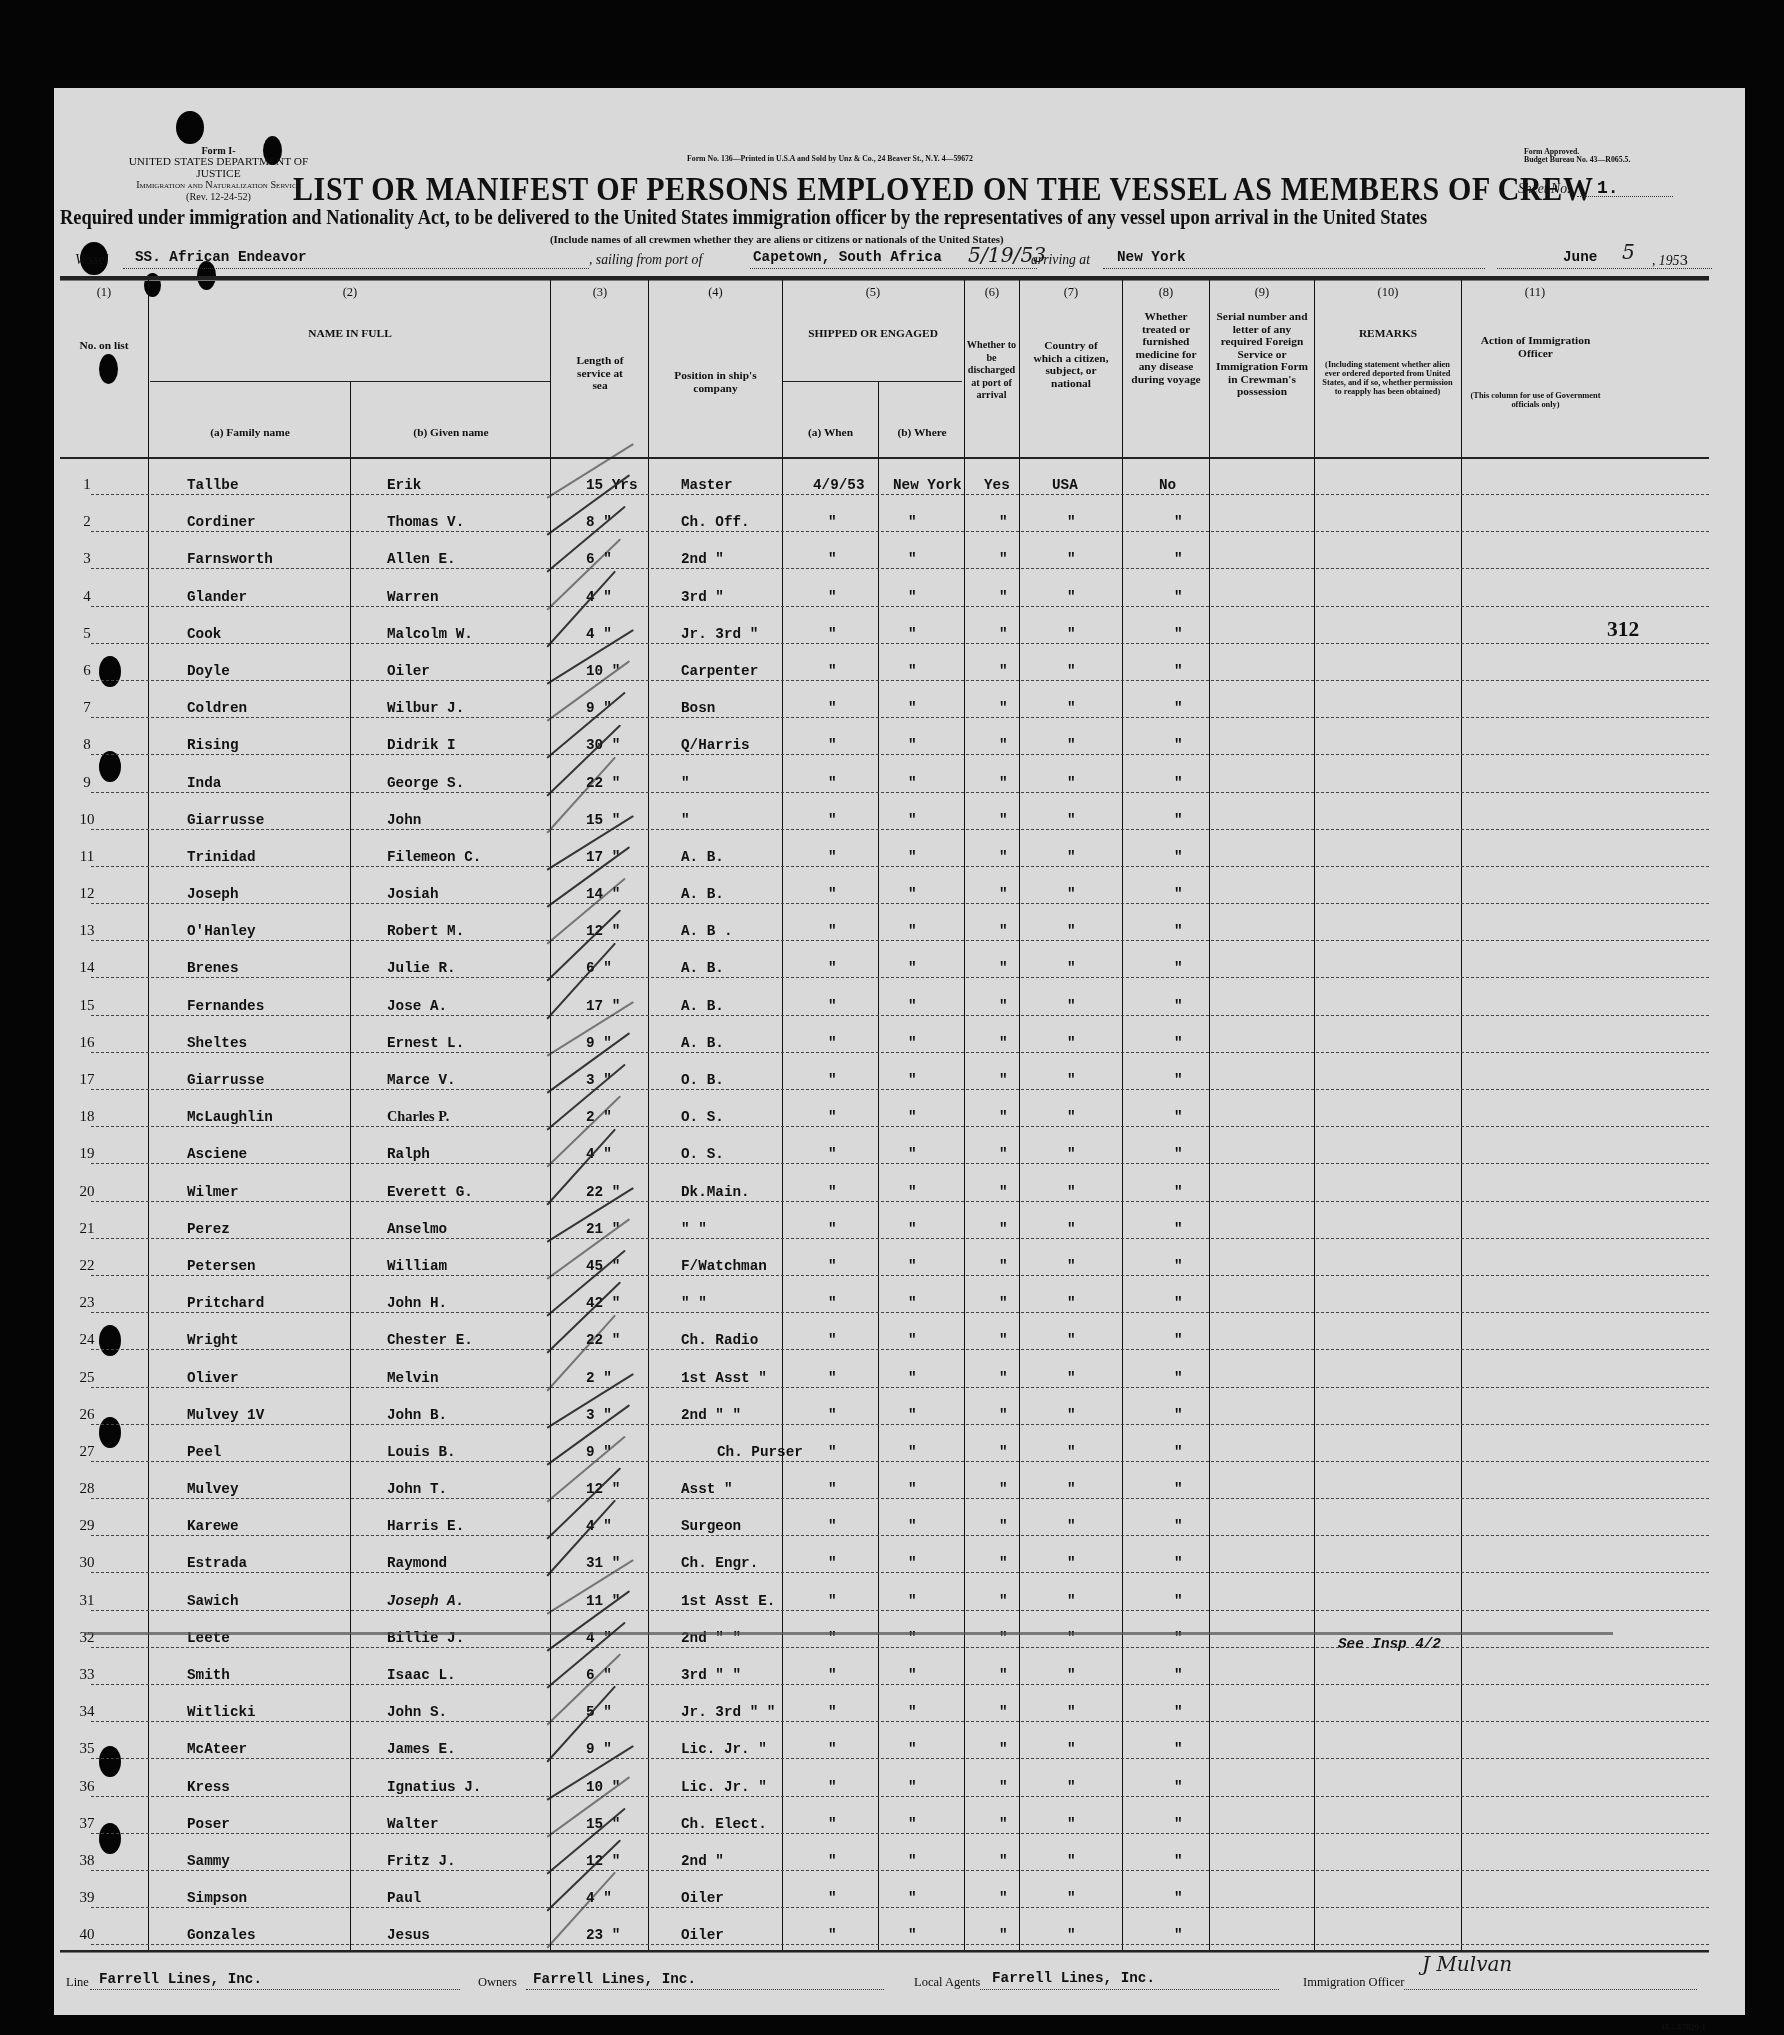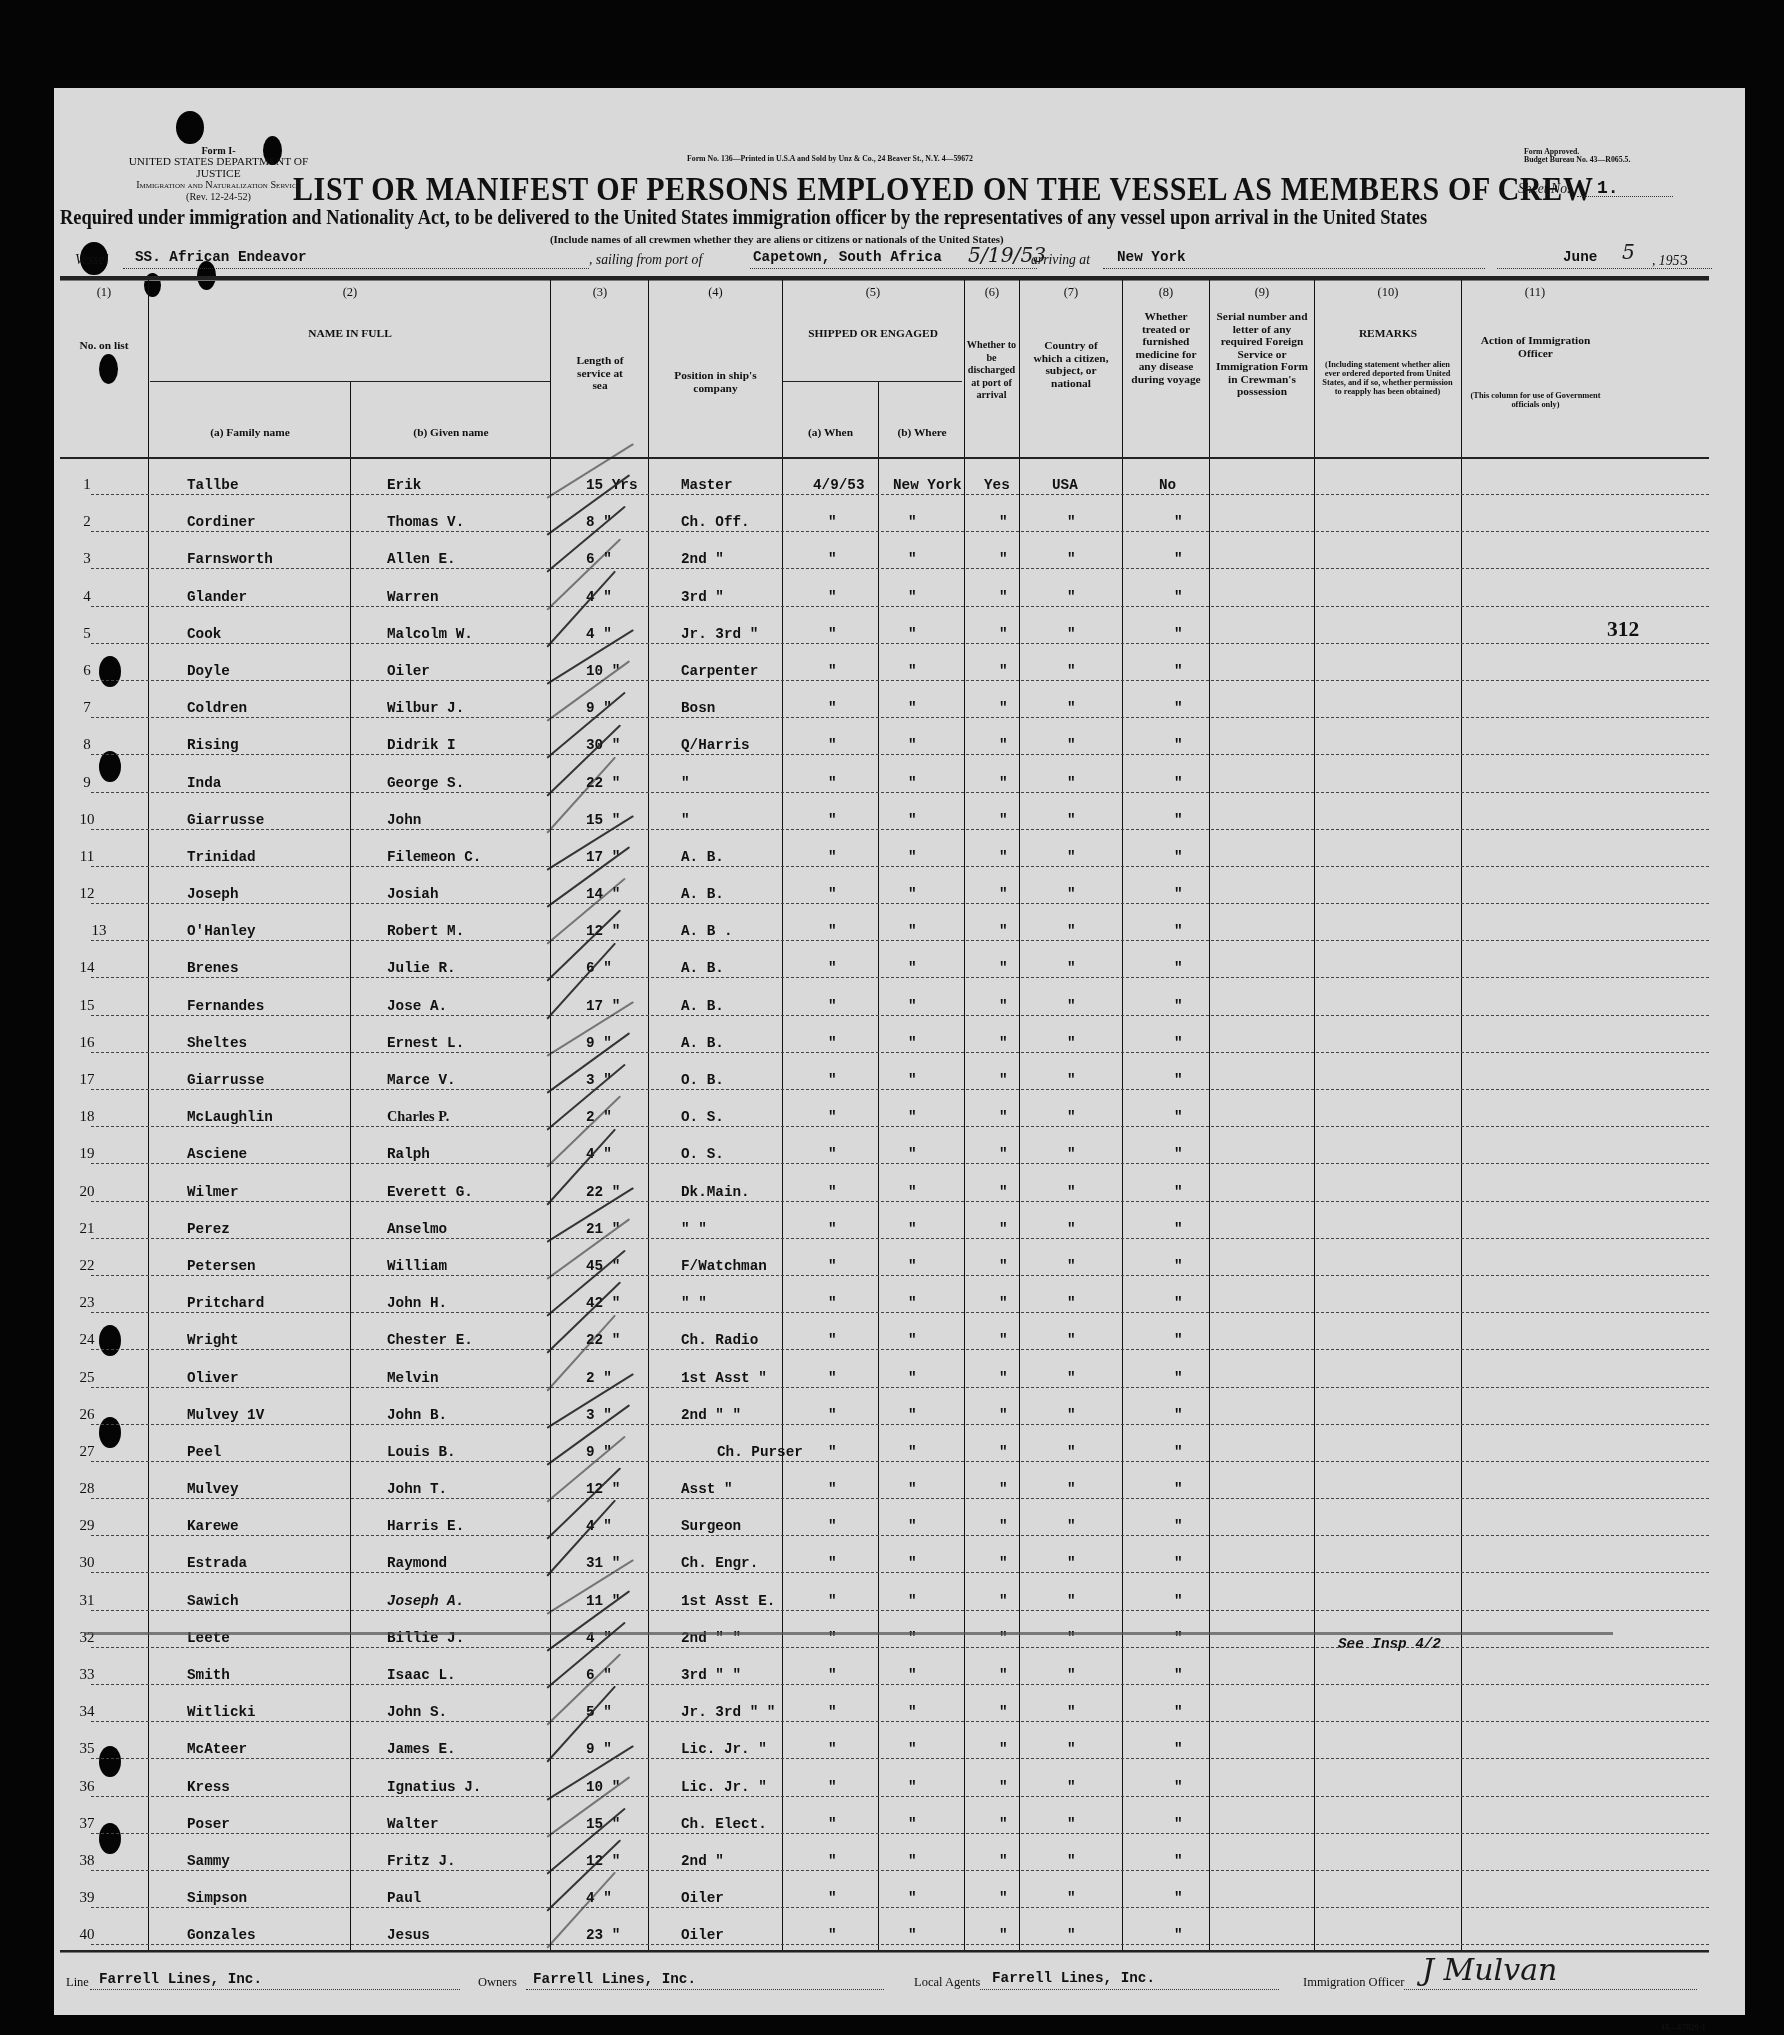--- a/index.html
+++ b/index.html
@@ -347,21 +347,21 @@
         <span class="cell" style="left: 924px; margin-left: 15px;">"</span>
         <span class="cell" style="left: 992px; margin-left: 15px;">"</span>
         <span class="cell" style="left: 1099px; margin-left: 15px;">"</span>
         <span class="cell" style="left: 1165px;"></span>
         <span class="cell" style="left: 1278px;"></span>
         <span class="cell" style="left: 1547px;"></span>
         <div class="sep"></div>
         <div class="check" style="left: 487px; top: 35px; transform: rotate(-36deg); opacity: 0.9;"></div>
       </div>
       <div class="row" style="top: 446px;">
-        <span class="cell num" style="left: 24px;">13</span>
+        <span class="cell num" style="left: 12px;">13</span>
         <span class="cell" style="left: 127px;">O'Hanley</span>
         <span class="cell" style="left: 327px;">Robert M.</span>
         <span class="cell" style="left: 526px;">12 "</span>
         <span class="cell" style="left: 621px;">A. B .</span>
         <span class="cell" style="left: 753px; margin-left: 15px;">"</span>
         <span class="cell" style="left: 833px; margin-left: 15px;">"</span>
         <span class="cell" style="left: 924px; margin-left: 15px;">"</span>
         <span class="cell" style="left: 992px; margin-left: 15px;">"</span>
         <span class="cell" style="left: 1099px; margin-left: 15px;">"</span>
         <span class="cell" style="left: 1165px;"></span>
@@ -836,18 +836,18 @@
     <span class="abs footer-label" style="left:0;top:4.8px;">Line</span>
     <span class="abs typed" style="left:33px;top:1.2px;">Farrell Lines, Inc.</span>
     <div class="dots" style="left:24px;top:19px;width:370px;"></div>
     <span class="abs footer-label" style="left:412px;top:4.8px;">Owners</span>
     <span class="abs typed" style="left:467px;top:1.2px;">Farrell Lines, Inc.</span>
     <div class="dots" style="left:460px;top:19px;width:358px;"></div>
     <span class="abs footer-label" style="left:848px;top:4.8px;">Local Agents</span>
     <span class="abs typed" style="left:926px;top:0px;">Farrell Lines, Inc.</span>
     <div class="dots" style="left:914px;top:19px;width:299px;"></div>
     <span class="abs footer-label" style="left:1237px;top:4.8px;">Immigration Officer</span>
-    <span class="abs hand" style="left:1356px;top:-18px;font-size:30px;">J Mulvan</span>
+    <span class="abs hand" style="left:1356px;top:-18px;font-size:20px;">J Mulvan</span>
     <div class="dots" style="left:1338px;top:19px;width:293px;"></div>
   </div>
   <div class="abs small-print" style="left:1607px;top:1934px;font-size:8.4px;">16—67829-1</div>
 </div>
 
 
 </body></html>

